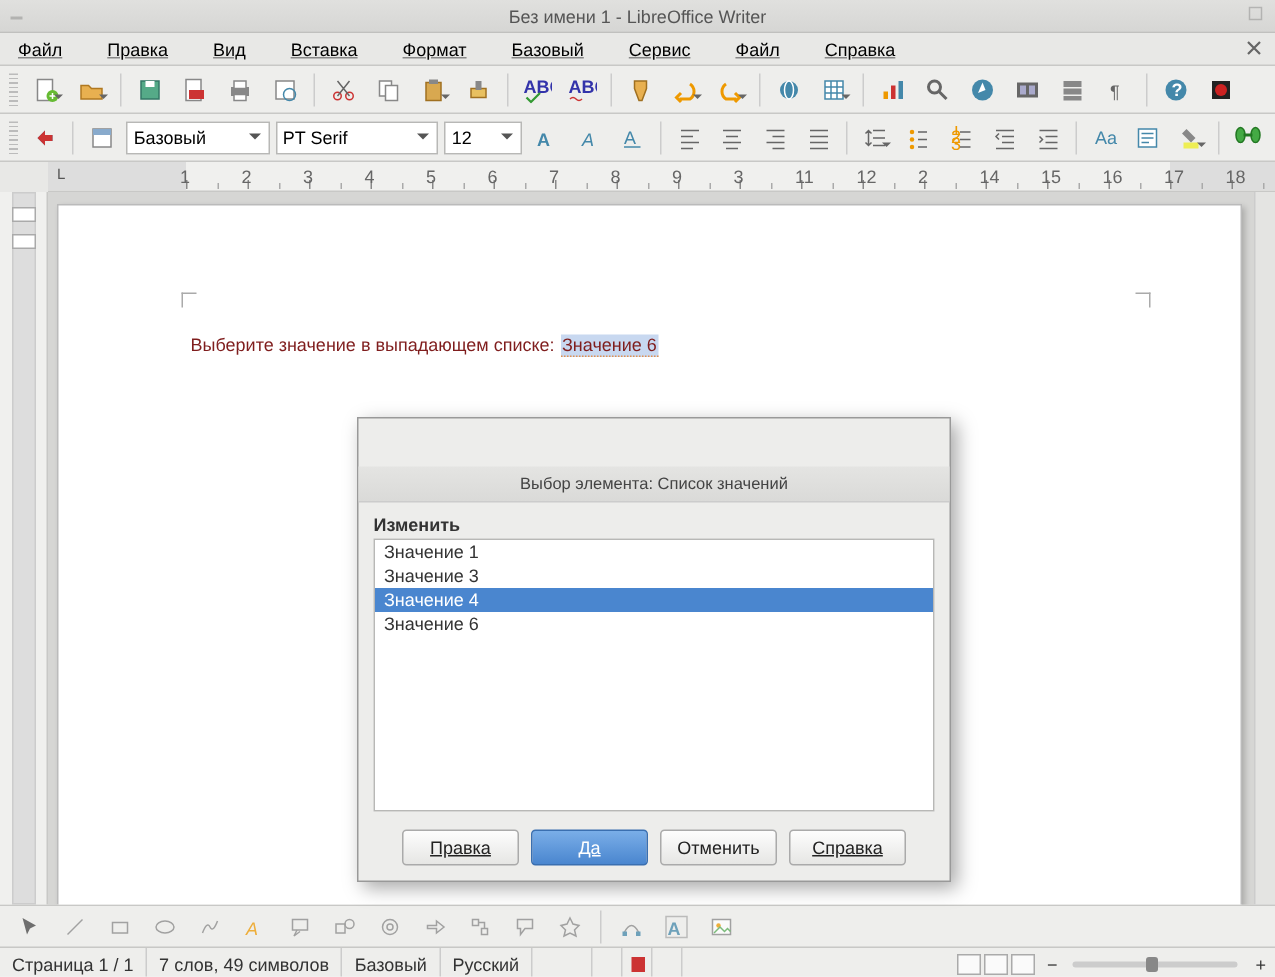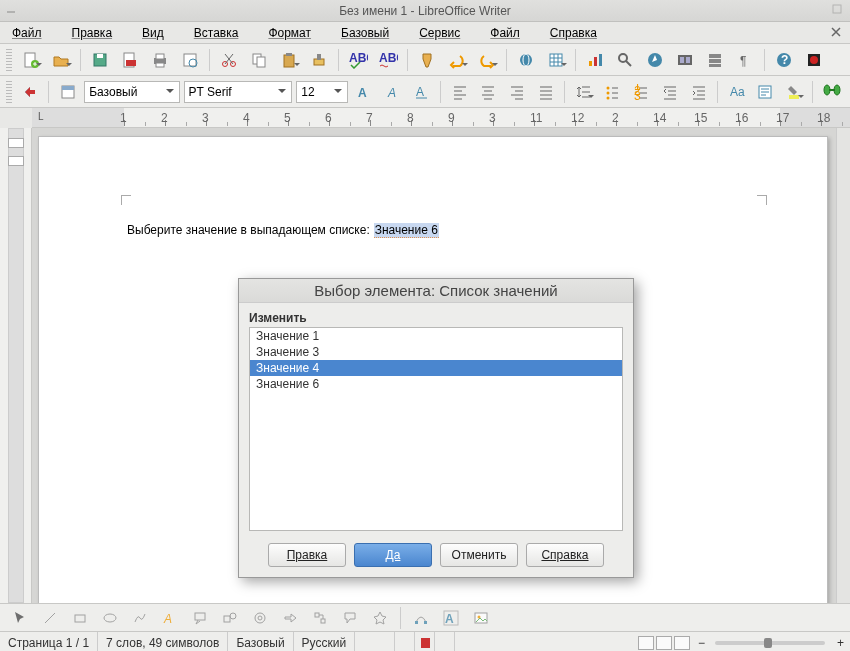--- a/index.html
+++ b/index.html
@@ -40,33 +40,33 @@
 .ruler-h .margin-r { right:0; left:748px; }
 .ruler-h .lchar { position:absolute; left:6px; top:3px; font-size:10px; color:#555; }
 
 
 .docwrap { position: relative; height: 475px; display: flex; background: #d6d6d4; }
 .ruler-v { width: 32px; background: #f0f0ee; border-right: 1px solid #c8c8c6; position: relative; }
 .ruler-v .grey { position:absolute; left:8px; width:16px; background:#ddd; top:0; height:100%; border:1px solid #ccc; }
 .ruler-v .box { position:absolute; left:8px; width:16px; height:10px; background:#fff; border:1px solid #aaa; }
 .page-area { flex: 1; overflow: hidden; position: relative; background: #d6d6d4; }
 .page { position: absolute; left: 6px; top: 8px; width: 790px; height: 900px; background: #fff; box-shadow: 2px 2px 4px rgba(0,0,0,.2); border: 1px solid #bbb; }
-.page .textline { position: absolute; left: 88px; top: 80px; font-family: "PT Serif", Georgia, serif; font-size: 16px; color: #000000; }
+.page .textline { position: absolute; left: 88px; top: 80px; font-family: "PT Serif", Georgia, serif; font-size: 16px; color: #7f1d1d; }
 .page .textline .field { background: #c8d8f0; border-bottom: 1px dotted #e09050; padding: 0 1px; }
 .page .corner { position:absolute; width:10px; height:10px; }
 .page .corner.tl { left:82px; top:58px; border-left:1px solid #aaa; border-top:1px solid #aaa; }
 .page .corner.tr { right:60px; top:58px; border-right:1px solid #aaa; border-top:1px solid #aaa; }
 .scroll-v { position:absolute; right:0; top:0; width:14px; height:100%; background:#e4e4e2; border-left:1px solid #ccc; }
 
 
 .dialog { position: absolute; left: 238px; top: 278px; width: 396px; background: #ededeb; border: 1px solid #999; box-shadow: 4px 4px 12px rgba(0,0,0,.35); }
-.dialog .dtitle { height: 24px; background: linear-gradient(#e4e4e2,#dadad8); display:flex; align-items:center; justify-content:center; color:#444; font-size:15px; border-bottom:1px solid #ccc; }
+.dialog .dtitle { height: 24px; background: linear-gradient(#e4e4e2,#dadad8); display:flex; align-items:center; justify-content:center; color:#444; font-size:11px; border-bottom:1px solid #ccc;margin-top:32px; }
 .dialog .body { padding: 8px 10px 4px; }
 .dialog .label { font-weight: bold; color: #333; margin-bottom: 2px; font-size:12px; }
-.dialog .list { background: #fff; border: 1px solid #b8b8b6; height: 204px; overflow: auto; }
+.dialog .list { background: #fff; border: 1px solid #b8b8b6; height: 182px; overflow: auto; }
 .dialog .list .li { padding: 1px 6px; font-size: 12px; color: #333; cursor: default; }
 .dialog .list .li.sel { background: #4a86cf; color: #fff; }
 .dialog .btns { display:flex; gap:8px; justify-content:center; padding: 8px 6px 10px; }
 .dialog .btn { min-width: 78px; height: 24px; display:flex; align-items:center; justify-content:center; background: linear-gradient(#fdfdfd,#e6e6e4); border:1px solid #aaa; border-radius:3px; font-size:12px; color:#222; }
 .dialog .btn.primary { background: linear-gradient(#7aaee8,#4a86cf); color:#fff; border-color:#3a6fb0; }
 .dialog .btn span.u { text-decoration: underline; }
 
 
 .draw-toolbar { height: 28px; background:#eeeeec; border-top:1px solid #c8c8c6; display:flex; align-items:center; gap:6px; padding: 0 8px; }
 .draw-toolbar .sbtn { width:24px; height:22px; display:flex; align-items:center; justify-content:center; opacity:.75; }

